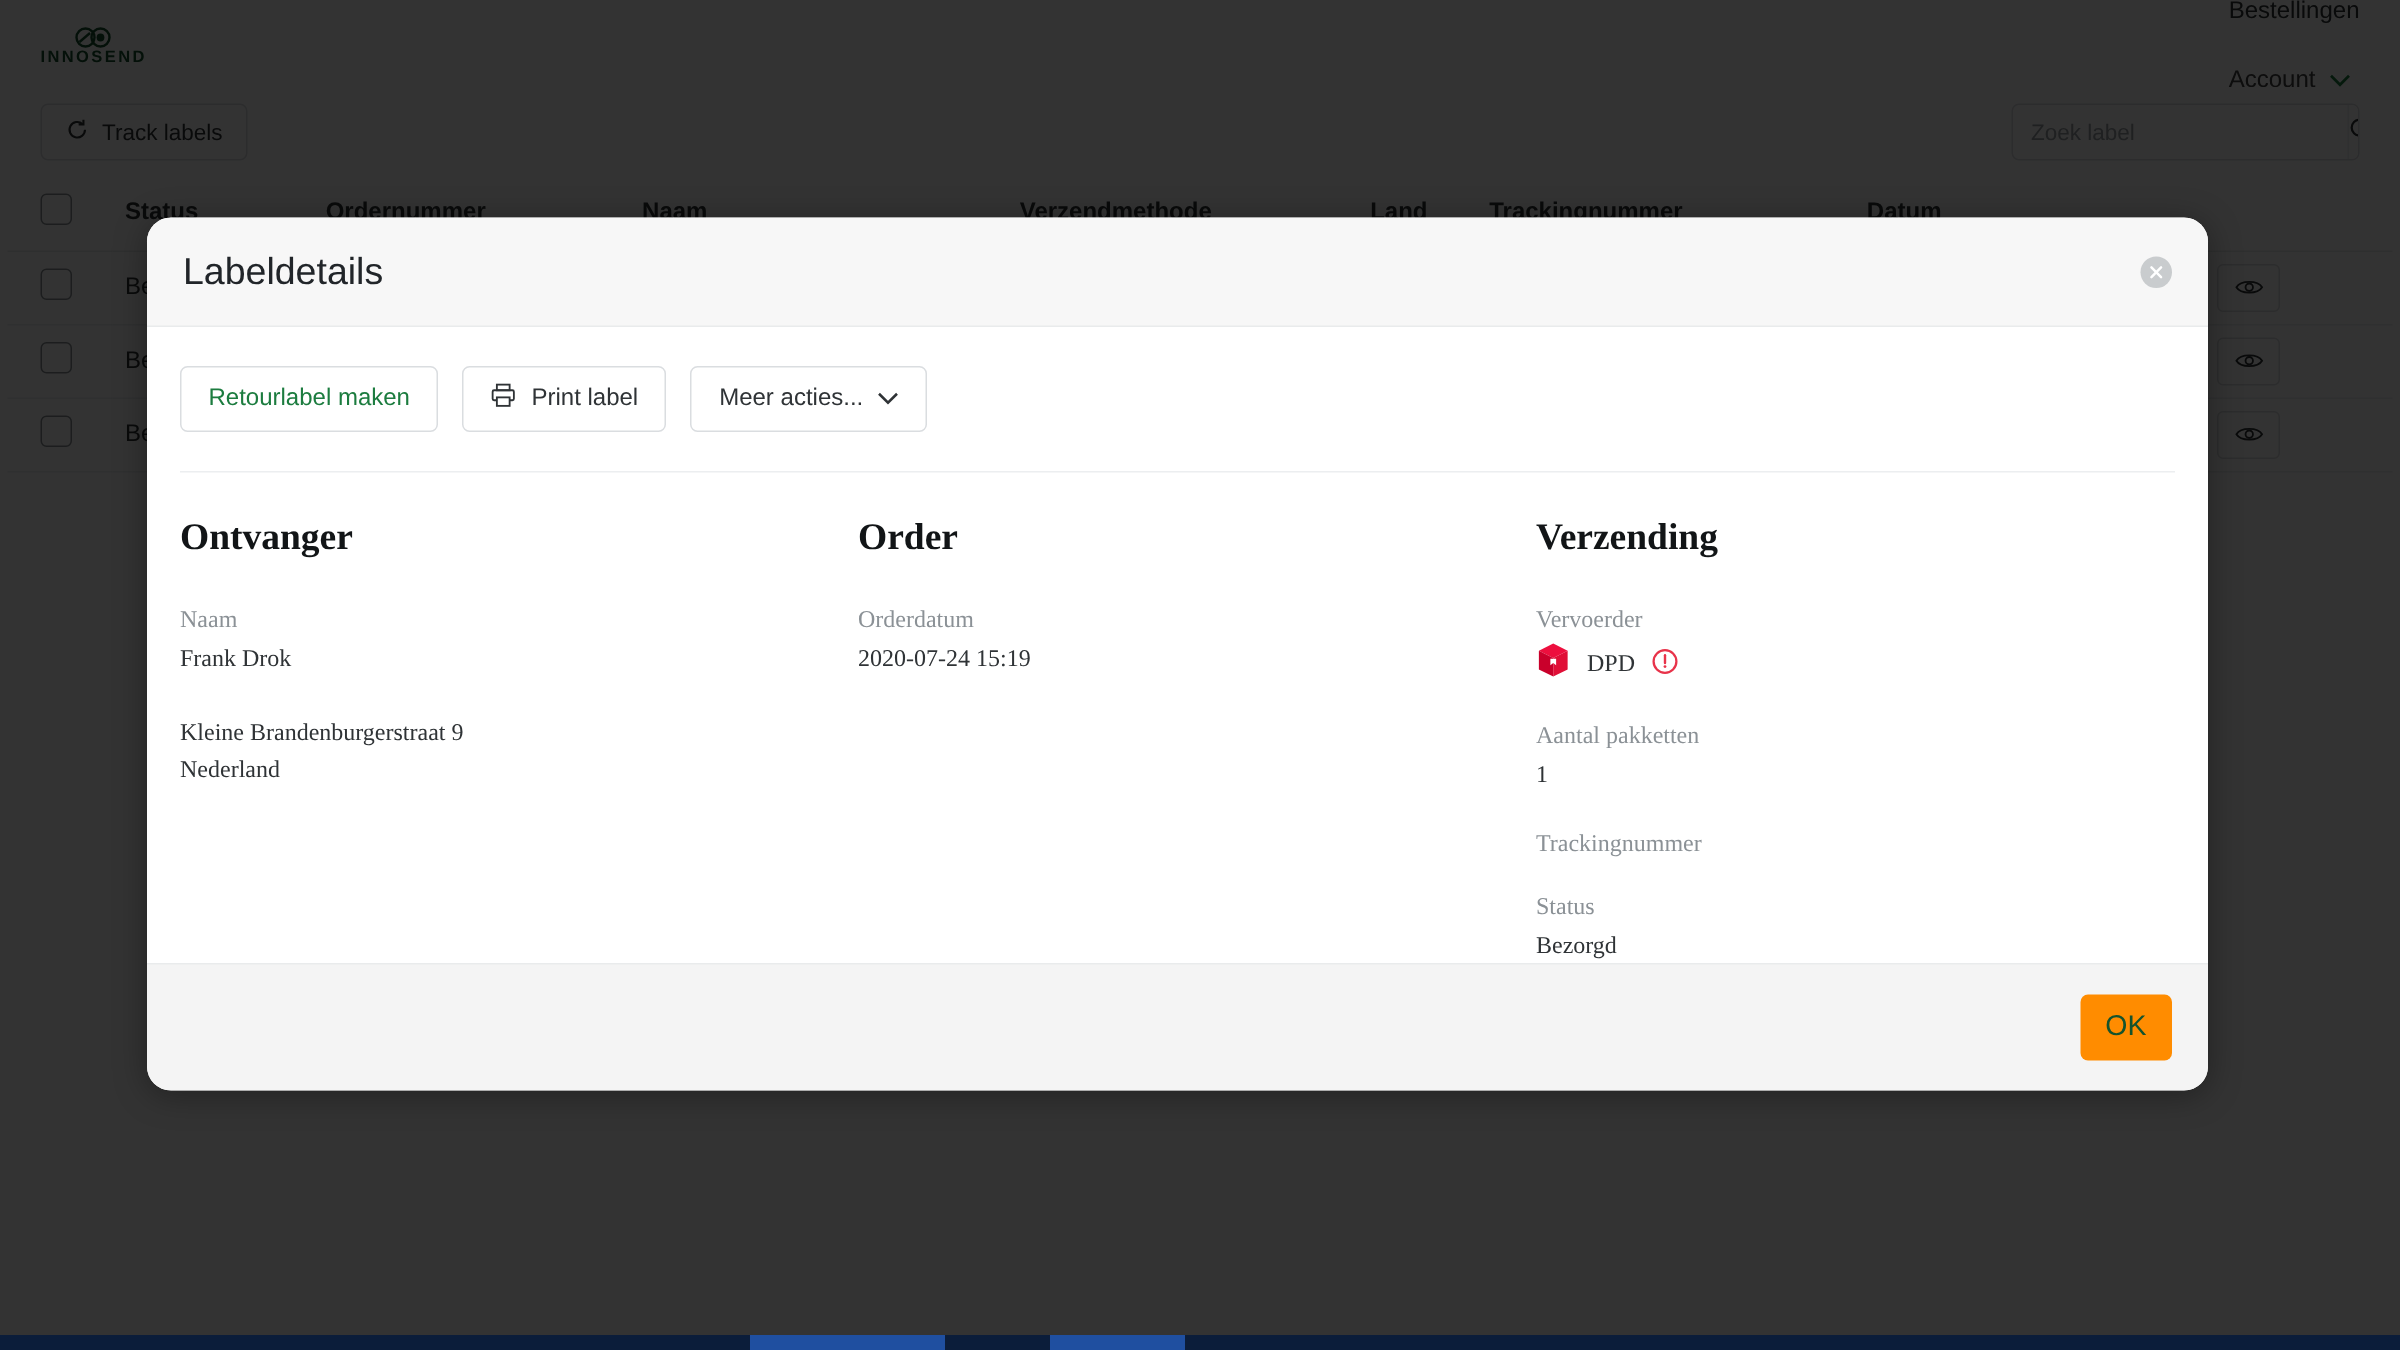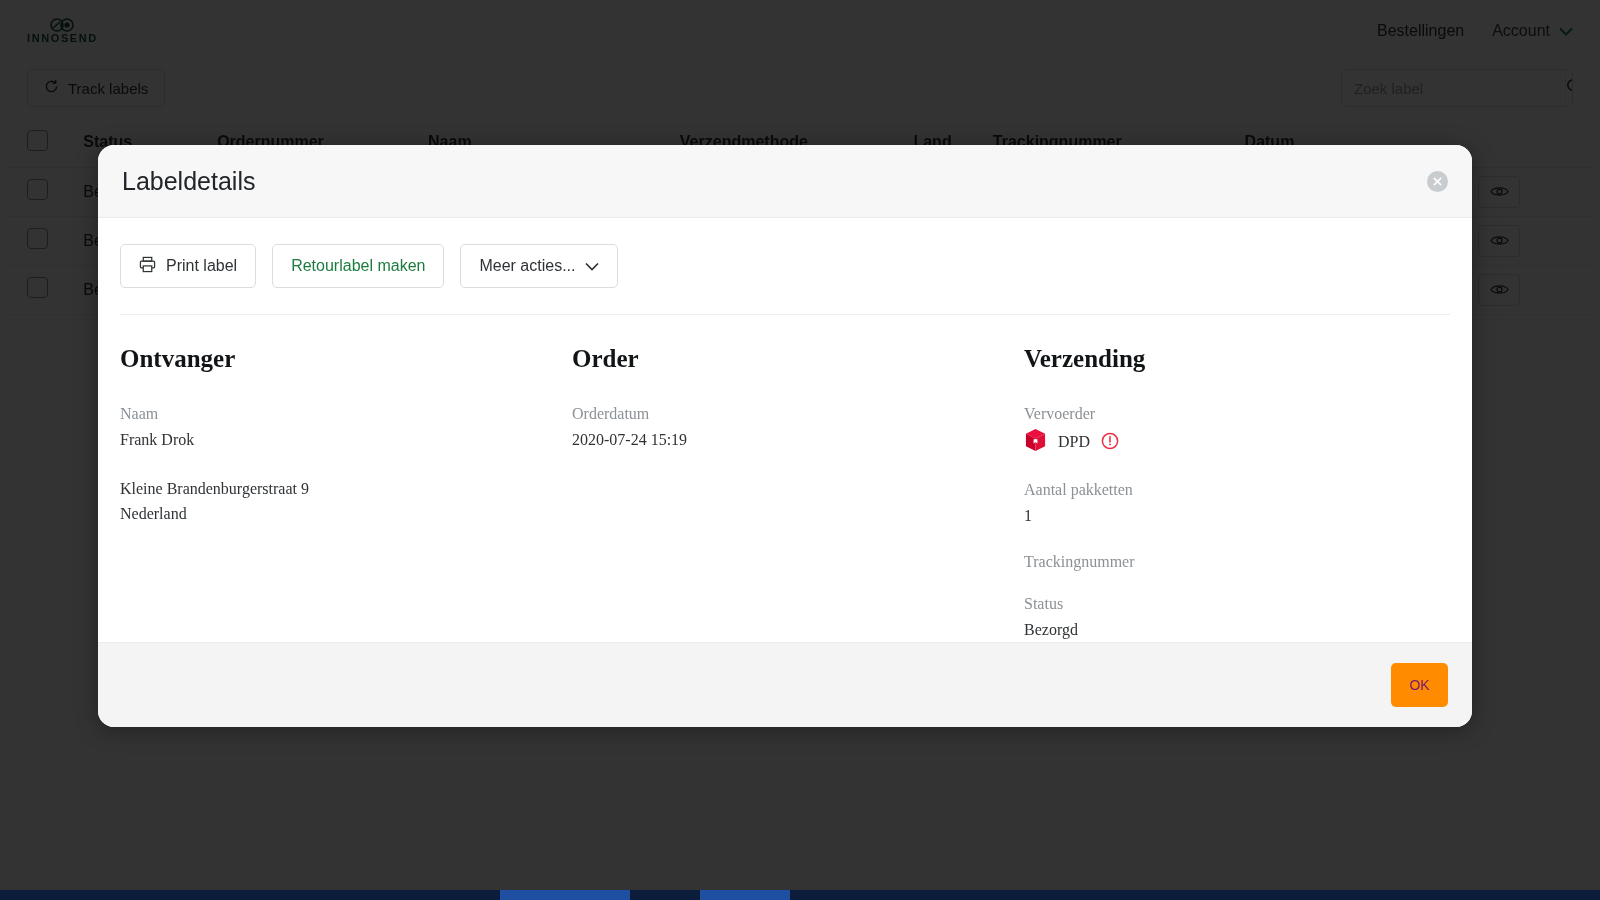--- a/index.html
+++ b/index.html
@@ -40,20 +40,21 @@
     font-size: 11px;
     letter-spacing: 1.6px;
     font-weight: 700;
     color: #14532d;
   }
   .topnav {
     margin-left: auto;
     display: flex;
     align-items: flex-start;
     gap: 28px;
+    flex-direction: column;
   }
   .topnav-link {
     font-size: 16px;
     color: #2f3336;
   }
   .topnav-acct {
     display: flex;
     align-items: center;
     gap: 9px;
     font-size: 16px;
@@ -271,27 +272,27 @@
     height: 85px;
     background: #f4f4f4;
     border-top: 1px solid #e9ebec;
     display: flex;
     align-items: center;
     justify-content: flex-end;
     padding: 0 24px;
   }
   .ok-btn {
     background: #ff8c00;
-    color: #701a75;
+    color: #14532d;
     border: 0;
     border-radius: 5px;
     height: 44px;
     min-width: 57px;
     padding: 0 17px;
-    font-size: 14px;
+    font-size: 19px;
     font-family: "Liberation Sans", sans-serif;
     cursor: pointer;
   }
 
   
   #bottom-strip {
     position: absolute;
     left: 0; right: 0; bottom: 0;
     height: 10px;
     background: #0b1d3a;
@@ -472,32 +473,32 @@
       <svg width="11" height="11" viewBox="0 0 12 12">
         <line x1="2.5" y1="2.5" x2="9.5" y2="9.5" stroke="#ffffff" stroke-width="1.8" stroke-linecap="round"></line>
         <line x1="9.5" y1="2.5" x2="2.5" y2="9.5" stroke="#ffffff" stroke-width="1.8" stroke-linecap="round"></line>
       </svg>
     </button>
   </div>
 
   <div class="modal-body">
 
     <div class="actions-row">
+      <button class="abtn green">
+        <span>Retourlabel maken</span>
+      </button>
       <button class="abtn">
         <span>
           <svg width="17" height="17" viewBox="0 0 18 18">
             <rect x="4.5" y="1.5" width="9" height="4" fill="none" stroke="#2f3336" stroke-width="1.3"></rect>
             <rect x="1.5" y="5.5" width="15" height="7" rx="1" fill="none" stroke="#2f3336" stroke-width="1.3"></rect>
             <rect x="4.5" y="10.5" width="9" height="6" fill="#fff" stroke="#2f3336" stroke-width="1.3"></rect>
           </svg>
         </span>
         <span>Print label</span>
-      </button>
-      <button class="abtn green">
-        <span>Retourlabel maken</span>
       </button>
       <button class="abtn">
         <span>Meer acties...</span>
         <span>
           <svg width="14" height="9" viewBox="0 0 14 9">
               <path d="M1 1.5 L7 7.5 L13 1.5" fill="none" stroke="#2f3336" stroke-width="1.7"></path>
             </svg>
         </span>
       </button>
     </div>

